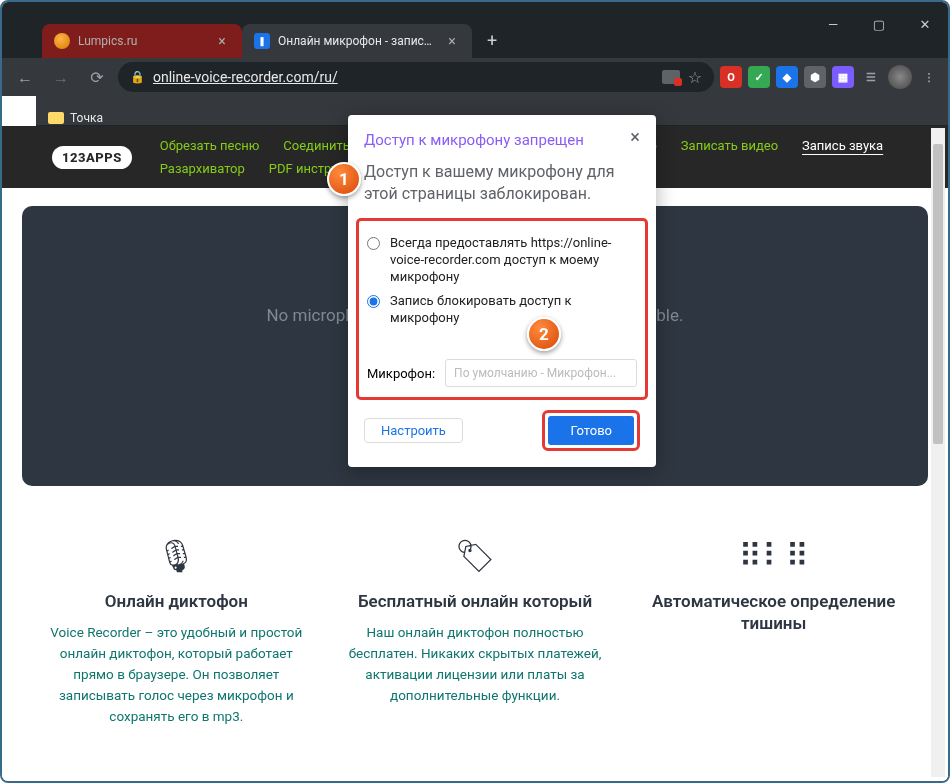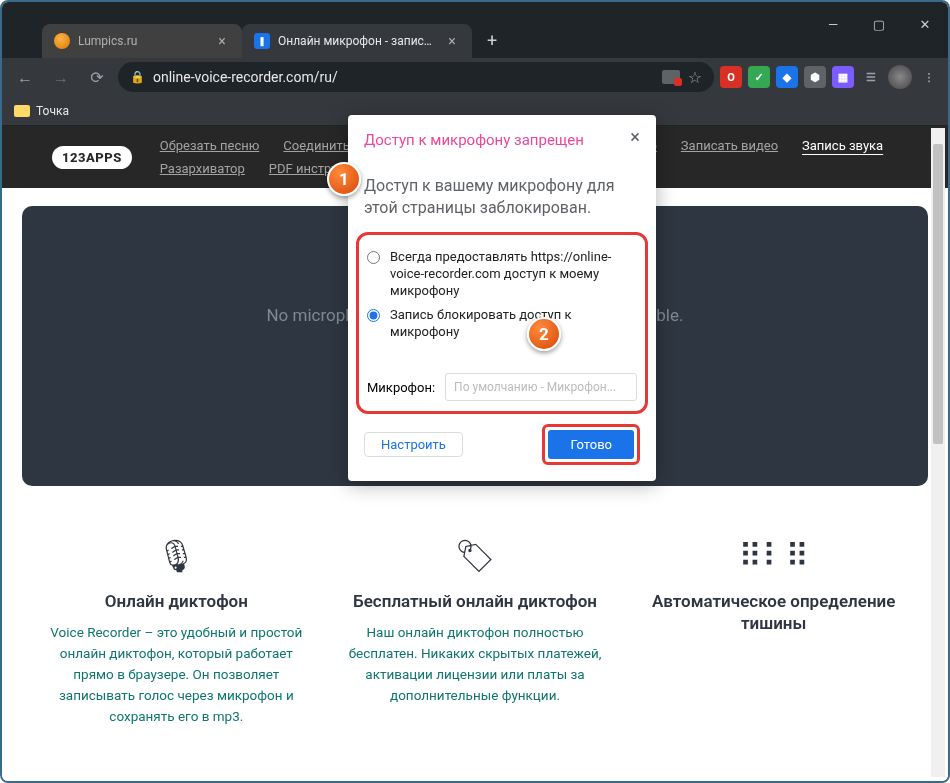--- a/index.html
+++ b/index.html
@@ -2,70 +2,70 @@
 <html><head>
 <meta charset="utf-8">
 <style>
 * { margin: 0; padding: 0; box-sizing: border-box; font-family: -apple-system, BlinkMacSystemFont, "Segoe UI", Roboto, Arial, sans-serif; }
 body { width: 950px; height: 783px; background: #fff; overflow: hidden; border: 2px solid #3a6a8a; border-radius: 8px; position: relative; }
 
 .titlebar { height: 14px; background: #1f2428; }
 
 .tabstrip { height: 42px; background: #1f2428; display: flex; align-items: flex-end; padding-left: 40px; position: relative; }
 .tab { height: 34px; display: flex; align-items: center; padding: 0 12px; gap: 8px; color: #ccc; font-size: 12px; border-radius: 8px 8px 0 0; min-width: 200px; max-width: 230px; position: relative; }
-.tab.inactive { background: #404040; color: #b0b0b0; }
+.tab.inactive { background: #7f1d1d; color: #b0b0b0; }
 .tab.active { background: #35383c; color: #e8e8e8; }
 .tab-favicon { width: 16px; height: 16px; border-radius: 50%; flex-shrink: 0; }
 .fav-orange { background: radial-gradient(circle at 40% 35%, #ffb347, #d67a00); }
 .fav-blue { width:16px; height:16px; background:#1a73e8; border-radius:3px; display:flex; align-items:center; justify-content:center; color:#fff; font-size:9px; }
 .tab-title { flex: 1; overflow: hidden; white-space: nowrap; text-overflow: ellipsis; }
 .tab-close { width: 16px; height: 16px; color: #aaa; display: flex; align-items: center; justify-content: center; font-size: 14px; border-radius: 50%; }
 .newtab { width: 28px; height: 28px; color: #ccc; display: flex; align-items: center; justify-content: center; font-size: 18px; margin-left: 6px; margin-bottom: 4px; }
 .win-controls { position: absolute; right: 0; top: -12px; display: flex; }
 .win-btn { width: 46px; height: 40px; display: flex; align-items: center; justify-content: center; color: #ccc; font-size: 13px; }
 
 .addrbar { height: 38px; background: #35383c; display: flex; align-items: center; padding: 0 8px; gap: 6px; }
 .nav-btn { width: 30px; height: 30px; display: flex; align-items: center; justify-content: center; color: #9aa0a6; font-size: 16px; border-radius: 50%; }
 .nav-btn.disabled { opacity: .5; }
 .omnibox { flex: 1; height: 30px; background: #1f2428; border-radius: 15px; display: flex; align-items: center; padding: 0 12px; gap: 8px; color: #e8e8e8; font-size: 14px; }
 .omnibox .lock { color: #9aa0a6; font-size: 12px; }
-.omnibox .url-text { flex: 1; }
+.omnibox .url-text { flex: 1; text-decoration: underline; }
 .omnibox .blocked { width:18px; height:14px; background:#5f6368; border-radius:2px; position:relative; display:flex; align-items:center; justify-content:center; }
 .omnibox .blocked::after { content:''; position:absolute; width:8px; height:8px; background:#d93025; border-radius:2px; right:-2px; bottom:-2px; }
 .omnibox .star { color: #9aa0a6; font-size: 16px; }
 .ext-icons { display: flex; gap: 6px; align-items: center; }
 .ext-icon { width: 22px; height: 22px; border-radius: 4px; display:flex; align-items:center; justify-content:center; font-size:11px; color:#fff; font-weight:bold; }
 .avatar { width: 24px; height: 24px; border-radius: 50%; background: radial-gradient(circle,#888,#444); }
 
-.bookbar { height: 30px; background: #35383c; display: flex; align-items: center; padding: 0 12px; gap: 8px; border-bottom: 1px solid #1f2428; }
+.bookbar { height: 30px; background: #35383c; display: flex; align-items: flex-end; padding: 0 12px; gap: 8px; border-bottom: 1px solid #1f2428; margin-left: 34px; }
 .bookmark { display: flex; align-items: center; gap: 6px; color: #e8e8e8; font-size: 12px; }
 .bm-folder { width: 16px; height: 12px; background: #ffd968; border-radius: 2px; }
 
 .content { position: relative; height: calc(100% - 124px); overflow: hidden; background:#fff; }
 .topnav { height: 62px; background: #272727; display: flex; align-items: center; padding: 0 50px; gap: 28px; color: #b8b8b8; font-size: 13px; }
 .logo { background: #fff; color: #272727; font-weight: 800; padding: 4px 10px; border-radius: 14px; font-size: 13px; letter-spacing: .5px; }
 .nav-links { display: flex; flex-wrap: wrap; gap: 8px 24px; flex:1; align-items:center; }
-.nav-link { color: #a3a3a3; white-space: nowrap; text-decoration: underline; }
+.nav-link { color: #84cc16; white-space: nowrap; }
 .nav-link.active { color: #fff; text-decoration: underline; text-underline-offset: 4px; }
 
 .hero { margin: 18px 20px; background: #2e3641; border-radius: 10px; height: 280px; display: flex; flex-direction: column; align-items: center; justify-content: center; gap: 24px; color: #808893; }
 .hero-msg { font-size: 17px; }
 .ok-btn { background: #6a727e; color: #fff; padding: 10px 26px; border-radius: 22px; font-size: 15px; border:none; }
 
 .features { display: flex; padding: 30px 40px; gap: 30px; }
 .feature { flex: 1; text-align: center; }
 .feature-icon { height: 44px; display:flex; align-items:center; justify-content:center; color:#2e3641; font-size:32px; }
 .feature-title { font-size: 17px; font-weight: 600; color: #2e3641; margin: 12px 0 10px; line-height:1.3; }
 .feature-desc { font-size: 13.5px; color: #0f766e; line-height: 1.55; }
 
 .popup { position: absolute; left: 346px; top: 113px; width: 308px; background: #fff; border-radius: 4px; box-shadow: 0 4px 20px rgba(0,0,0,.3); z-index: 50; padding: 16px; }
-.popup-title { font-size: 15px; color: #ec4899; margin-bottom: 26px; }
+.popup-title { font-size: 15px; color: #8b5cf6; margin-bottom: 12px; }
 .popup-close { position: absolute; right: 12px; top: 12px; width: 18px; height: 18px; color: #5f6368; font-size: 18px; display:flex; align-items:center; justify-content:center; }
 .popup-desc { font-size: 16px; color: #5f6368; line-height: 1.4; margin-bottom: 12px; }
-.radio-group { border: 3px solid #e53935; border-radius: 12px; padding: 10px 8px; margin: 0 -8px 10px -8px; }
+.radio-group { border: 3px solid #e53935; border-radius: 5px; padding: 10px 8px; margin: 0 -8px 10px -8px; }
 .radio-row { display: flex; align-items: flex-start; gap: 10px; padding: 4px 0; font-size: 13px; color: #202124; }
 .radio-row input[type=radio] { margin-top: 2px; accent-color: #1a73e8; flex-shrink:0; }
 .radio-row label { line-height: 1.3; }
 .mic-row { display: flex; align-items: center; gap: 10px; margin-top: 28px; font-size: 13px; }
 .mic-select { flex: 1; height: 28px; border: 1px solid #dadce0; border-radius: 3px; padding: 0 8px; color: #bbb; font-size: 12px; background:#fff; min-width:0; }
 .popup-actions { display: flex; justify-content: space-between; align-items: center; margin-top: 6px; }
 .btn-secondary { border: 1px solid #dadce0; background: #fff; color: #1a73e8; padding: 4px 16px; border-radius: 4px; font-size: 13px; }
 .done-wrap { border: 3px solid #e53935; border-radius: 6px; padding: 3px; }
 .btn-primary { background: #1a73e8; color: #fff; padding: 7px 22px; border-radius: 3px; font-size: 13px; border:none; }
 
@@ -151,21 +151,21 @@
   </div>
 
   <div class="features">
     <div class="feature">
       <div class="feature-icon">🎙</div>
       <div class="feature-title">Онлайн диктофон</div>
       <div class="feature-desc">Voice Recorder – это удобный и простой онлайн диктофон, который работает прямо в браузере. Он позволяет записывать голос через микрофон и сохранять его в mp3.</div>
     </div>
     <div class="feature">
       <div class="feature-icon">🏷</div>
-      <div class="feature-title">Бесплатный онлайн диктофон</div>
+      <div class="feature-title">Бесплатный онлайн который</div>
       <div class="feature-desc">Наш онлайн диктофон полностью бесплатен. Никаких скрытых платежей, активации лицензии или платы за дополнительные функции.</div>
     </div>
     <div class="feature">
       <div class="feature-icon">⠿⠇⠿</div>
       <div class="feature-title">Автоматическое определение тишины</div>
     </div>
   </div>
 
   <div class="scrollbar">
     <div class="scroll-thumb"></div>

